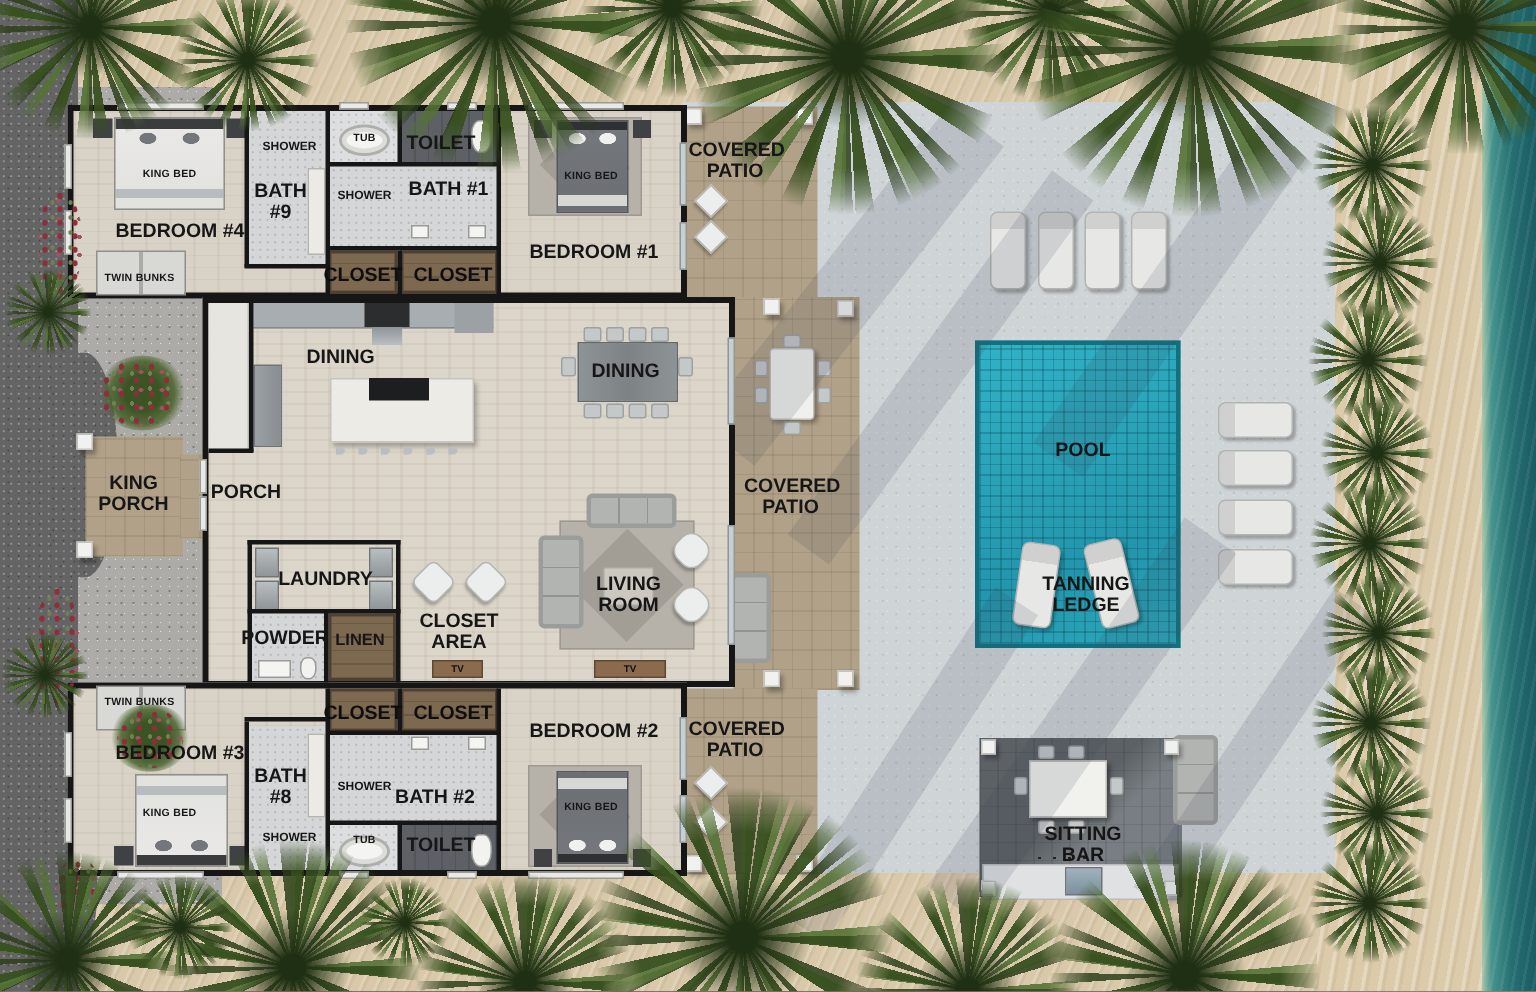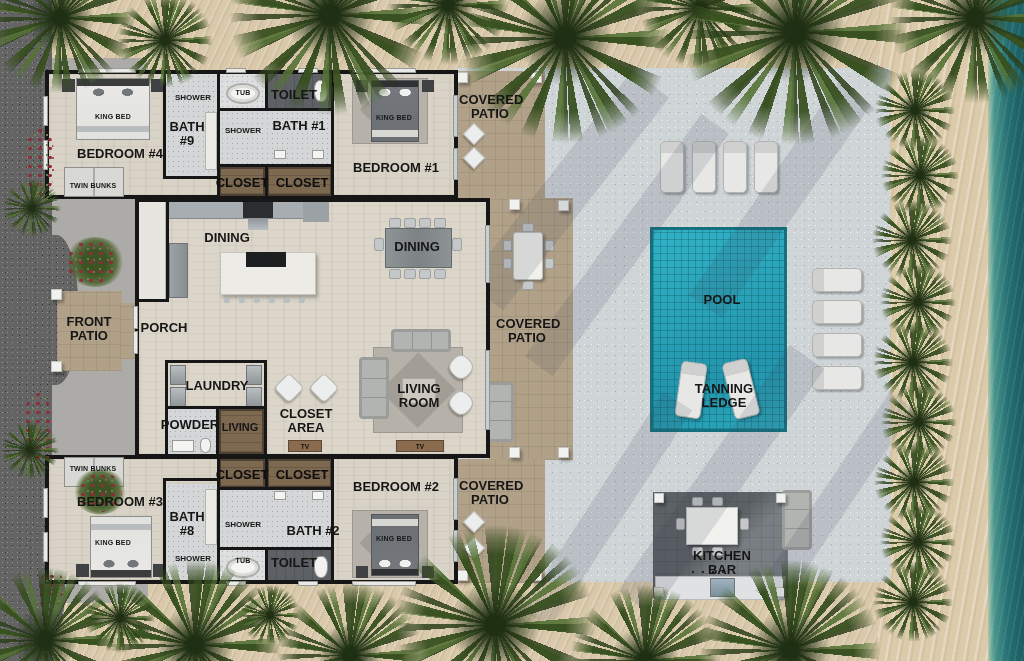--- a/index.html
+++ b/index.html
@@ -388,38 +388,38 @@
   <div class="lbl s12" style="left:299px;top:126px">BATH #1</div>
   <div class="lbl s8" style="left:243px;top:131px">SHOWER</div>
   <div class="lbl s12" style="left:242px;top:183px;color:#0e0e0e">CLOSET</div>
   <div class="lbl s12" style="left:302px;top:183px;color:#0e0e0e">CLOSET</div>
   <div class="lbl s13" style="left:396px;top:168px">BEDROOM #1</div>
   <div class="lbl s7" style="left:394px;top:118px">KING BED</div>
   <div class="lbl s12 wrap" style="left:490px;top:107px;width:62px">COVERED PATIO</div>
   <div class="lbl s13" style="left:227px;top:238px">DINING</div>
   <div class="lbl s13" style="left:417px;top:247px">DINING</div>
   <div class="lbl s13" style="left:164px;top:328px">PORCH</div>
-  <div class="lbl s12 wrap" style="left:89px;top:329px;width:52px">FRONT PATIO</div>
+  <div class="lbl s12 wrap" style="left:89px;top:329px;width:52px">KING PORCH</div>
   <div class="lbl s12" style="left:217px;top:386px">LAUNDRY</div>
   <div class="lbl s12" style="left:190px;top:425px">POWDER</div>
-  <div class="lbl s11" style="left:240px;top:428px">LIVING</div>
+  <div class="lbl s11" style="left:240px;top:428px">LINEN</div>
   <div class="lbl s12 wrap" style="left:306px;top:421px;width:54px">CLOSET AREA</div>
   <div class="lbl s12 wrap" style="left:419px;top:396px;width:54px">LIVING ROOM</div>
   <div class="lbl s12 wrap" style="left:527px;top:331px;width:62px">COVERED PATIO</div>
   <div class="lbl s12 wrap" style="left:490px;top:493px;width:62px">COVERED PATIO</div>
   <div class="lbl s7" style="left:93px;top:469px">TWIN BUNKS</div>
   <div class="lbl s12" style="left:242px;top:475px;color:#0e0e0e">CLOSET</div>
   <div class="lbl s12" style="left:302px;top:475px;color:#0e0e0e">CLOSET</div>
   <div class="lbl s13" style="left:396px;top:487px">BEDROOM #2</div>
   <div class="lbl s13" style="left:120px;top:502px">BEDROOM #3</div>
   <div class="lbl s12 wrap" style="left:187px;top:524px;width:38px">BATH #8</div>
   <div class="lbl s8" style="left:243px;top:525px">SHOWER</div>
-  <div class="lbl s12" style="left:313px;top:531px">BATH #2</div>
+  <div class="lbl s12" style="left:290px;top:531px">BATH #2</div>
   <div class="lbl s7" style="left:113px;top:543px">KING BED</div>
   <div class="lbl s7" style="left:394px;top:539px">KING BED</div>
   <div class="lbl s8" style="left:193px;top:559px">SHOWER</div>
   <div class="lbl s7" style="left:243px;top:561px">TUB</div>
   <div class="lbl s12" style="left:294px;top:563px">TOILET</div>
   <div class="lbl s13" style="left:722px;top:300px">POOL</div>
   <div class="lbl s12 wrap" style="left:724px;top:396px;width:64px">TANNING LEDGE</div>
-  <div class="lbl s12 wrap" style="left:722px;top:563px;width:66px">KITCHEN BAR</div>
+  <div class="lbl s12 wrap" style="left:722px;top:563px;width:66px">SITTING BAR</div>
 
 </div>
 
 </body></html>

